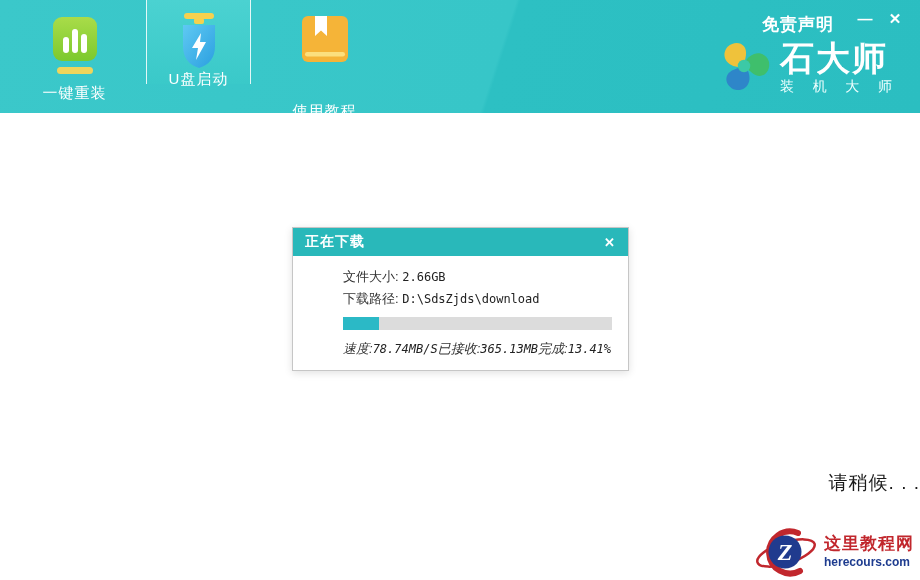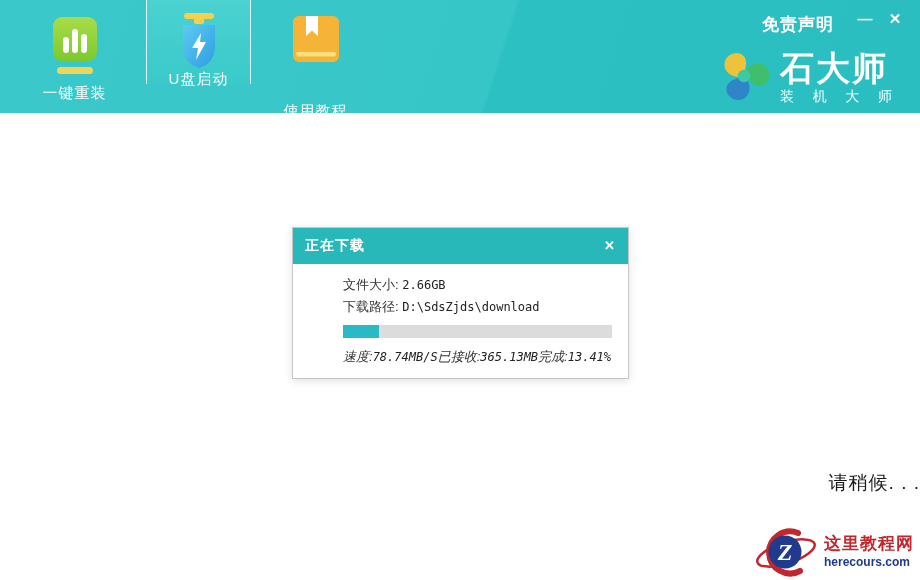--- a/index.html
+++ b/index.html
@@ -11,53 +11,53 @@
   .app-header {
     position:absolute; left:0; top:0; width:920px; height:113px;
     background:linear-gradient(108deg,#3BC8CA 0%, #37C6C8 54%, #2DC0C3 54.4%, #2BBEC1 100%);
   }
   .tab {
     position:absolute; top:0; height:113px; width:105px;
     display:flex; flex-direction:column; align-items:center; cursor:pointer;
   }
   .tab .icon-box { height:74px; display:flex; align-items:center; justify-content:center; margin-top:12px; }
   .tab .tab-label { color:#fff; font-size:15px; letter-spacing:1px; margin-top:-2px; }
-  .tab1 { left:22px; } .tab2 { left:146px; } .tab3 { left:263px;gap:32px; }
+  .tab1 { left:22px; } .tab2 { left:146px; } .tab3 { left:272px;gap:32px; }
   .tab.selected {
     height:84px;
     background:linear-gradient(180deg,#4BD2D1 0%, #3AC9C9 100%);
     border-left:1px solid rgba(255,255,255,0.85);
     border-right:1px solid rgba(255,255,255,0.85);
   }
 
   .disclaimer {
     position:absolute; top:13px; right:86px; color:#fff; font-size:17px;
     letter-spacing:1px; cursor:pointer;font-weight:bold;
   }
   .win-btn { position:absolute; top:8px; color:#fff; cursor:pointer; font-size:15px;
     width:22px; height:22px; text-align:center; line-height:22px; font-weight:bold; }
   .win-min { right:44px; }
   .win-close { right:14px; }
 
-  .brand { position:absolute; top:48px; right:28px; display:flex; align-items:center; }
+  .brand { position:absolute; top:38px; right:28px; display:flex; align-items:center; }
   .brand-swirl { margin-right:10px; }
   .brand-text { display:flex; flex-direction:column; }
   .brand-title { color:#fff; font-size:34px; font-weight:bold; letter-spacing:2px; line-height:36px; }
   .brand-sub { color:#EFFFFE; font-size:14px; width:112px; display:flex; justify-content:space-between; margin-top:2px; }
 
   
   .dialog {
     position:absolute; left:292px; top:227px; width:337px;
     background:#fff; border:1px solid #C6C6C6;
     box-shadow:0 2px 8px rgba(0,0,0,0.12);
   }
   .dlg-titlebar {
-    height:36px; background:#29B8BA; color:#fff;
+    height:28px; background:#29B8BA; color:#fff;
     display:flex; align-items:center; justify-content:space-between;
-    padding:0 12px; font-size:14px; font-weight:bold; letter-spacing:1px;font-family:Liberation Serif, serif;
+    padding:0 12px; font-size:14px; font-weight:bold; letter-spacing:1px;
   }
   .dlg-close { font-size:13px; cursor:pointer; font-weight:bold; }
   .dlg-body { padding:10px 16px 12px 16px;margin-left:34px; }
   .dlg-row { font-size:13px; color:#333; line-height:22px; white-space:nowrap; }
   .dlg-row .val { font-family:"DejaVu Sans Mono", monospace; font-size:12px; color:#222; }
   .progress-track { height:13px; background:#DCDCDC; margin:7px 0 10px 0; width:100%; }
   .progress-fill { height:100%; background:#2BB9C6; width:13.41%; }
   .dlg-stats { display:flex; justify-content:flex-start; font-size:13px; color:#333; white-space:nowrap;font-style:italic; }
   .dlg-stats .val { font-family:"DejaVu Sans Mono", monospace; font-size:12px; color:#222; }
 

